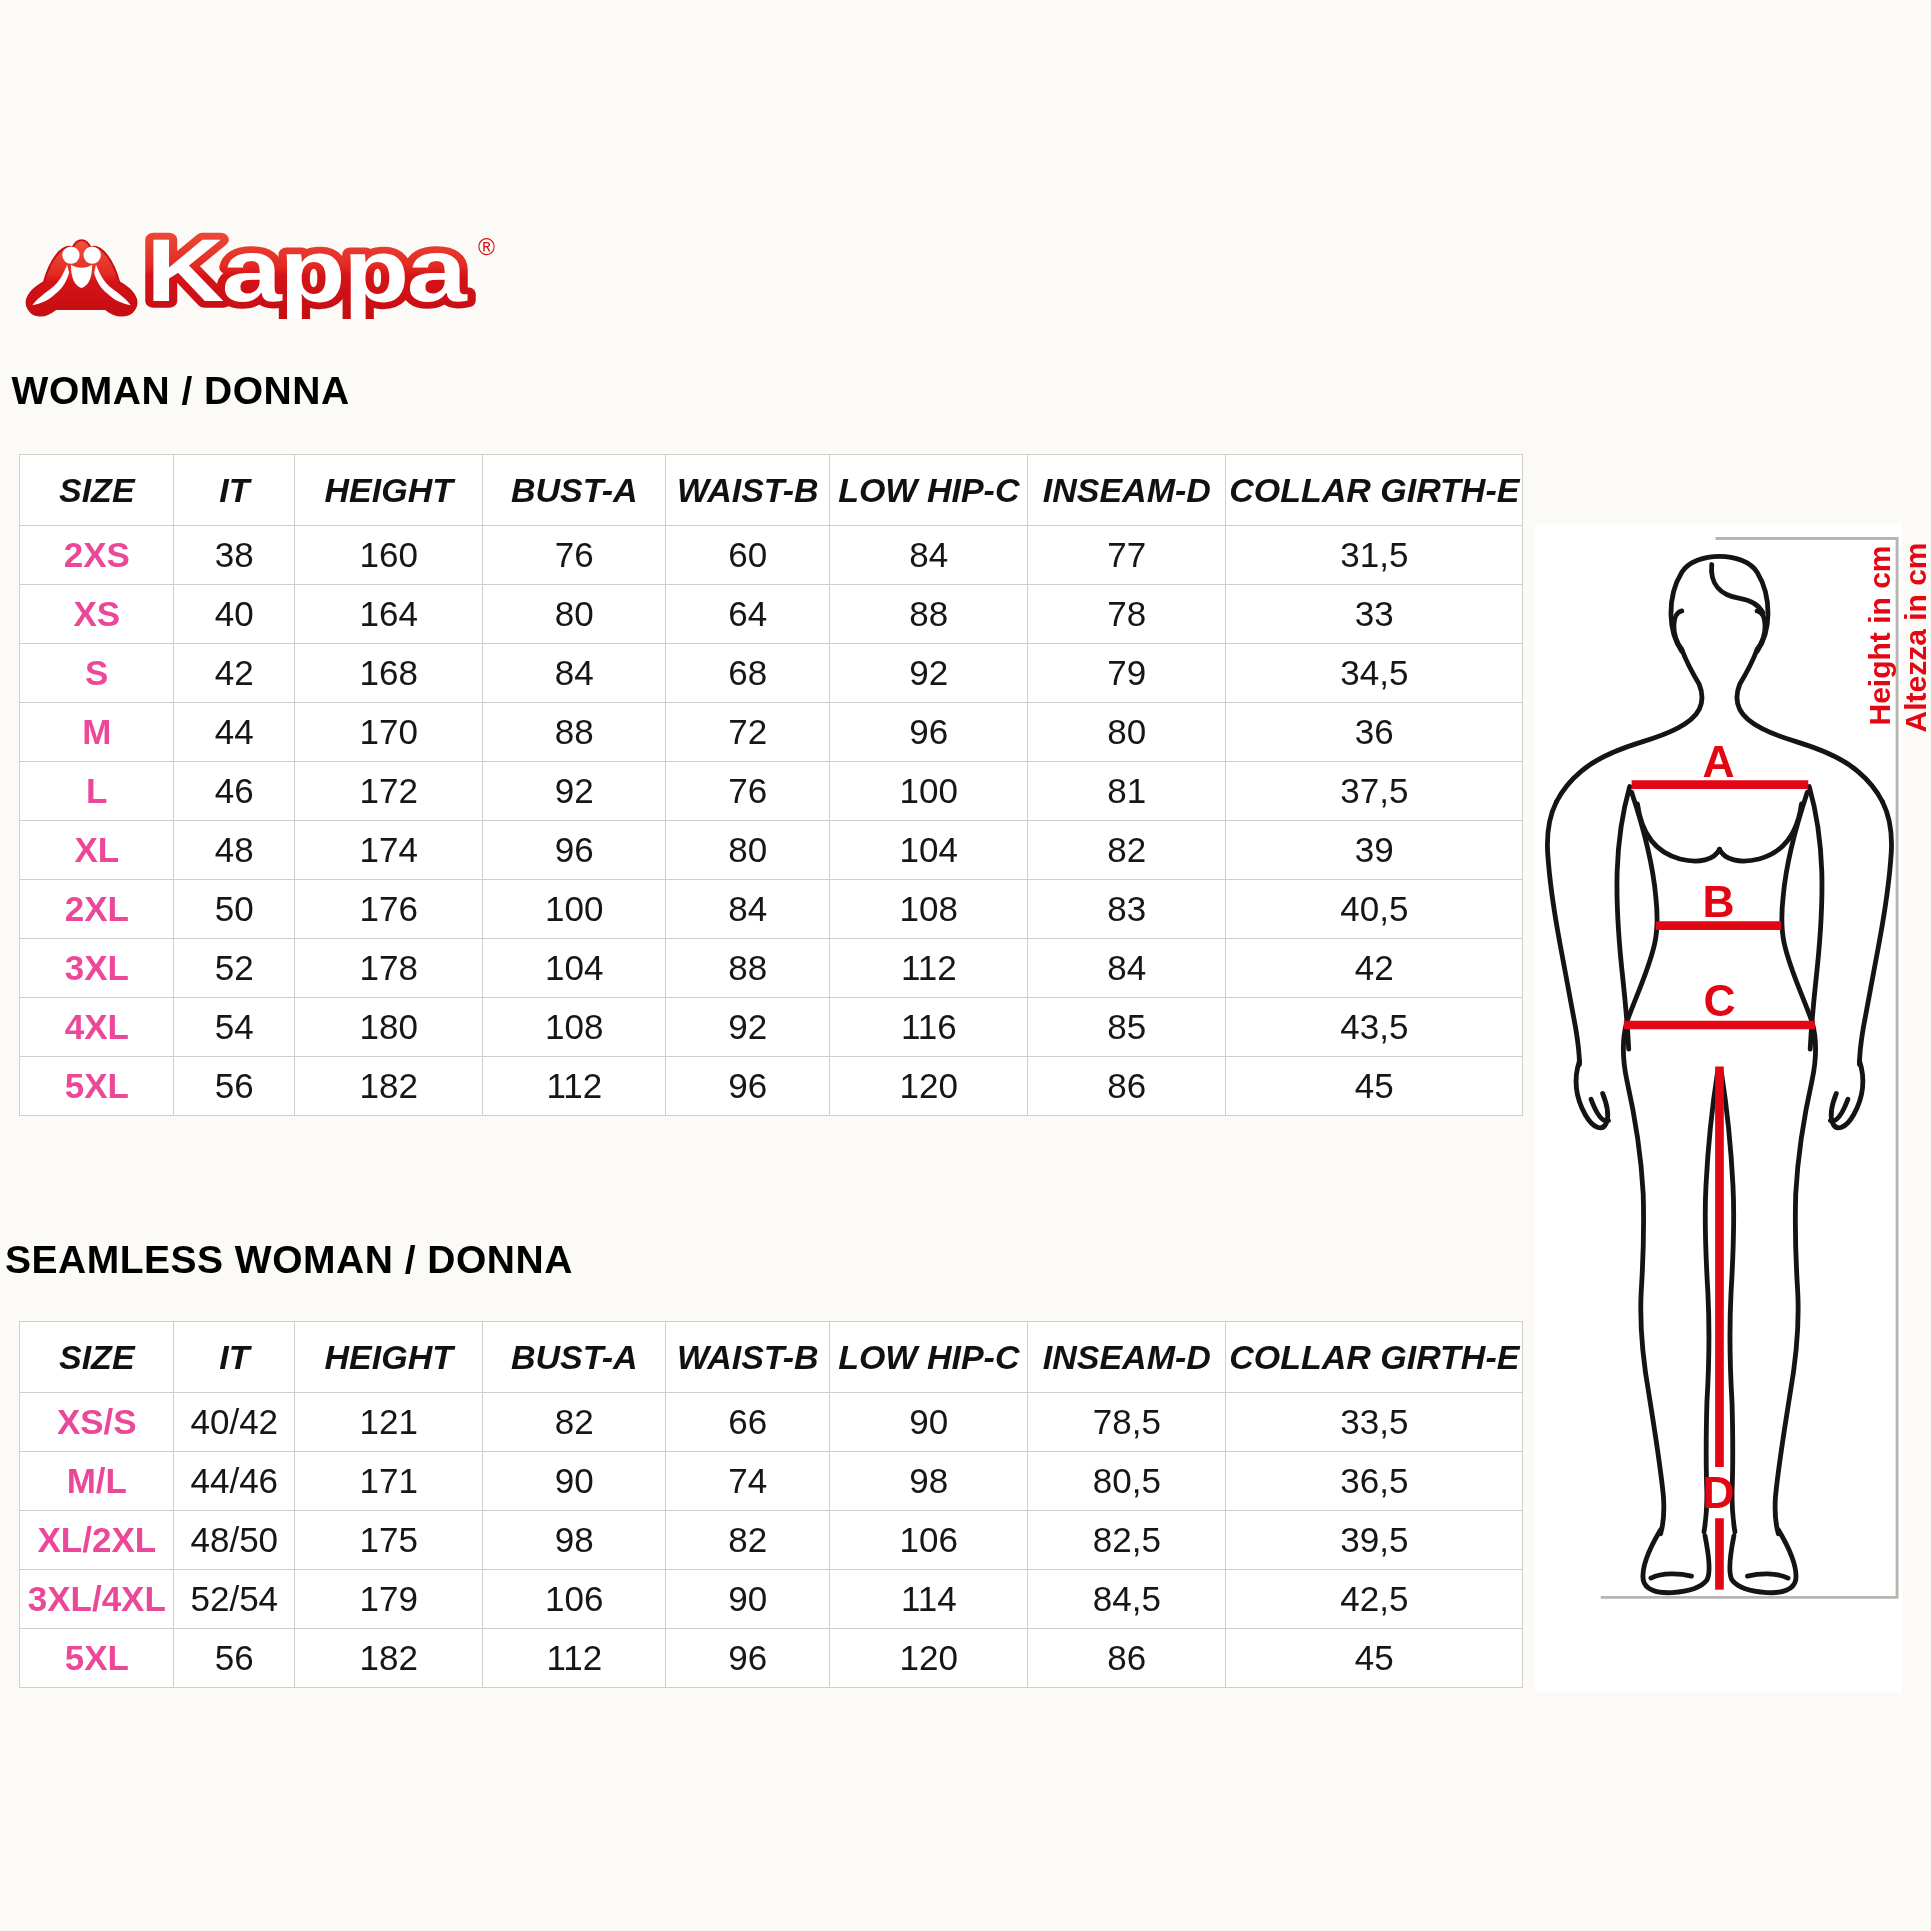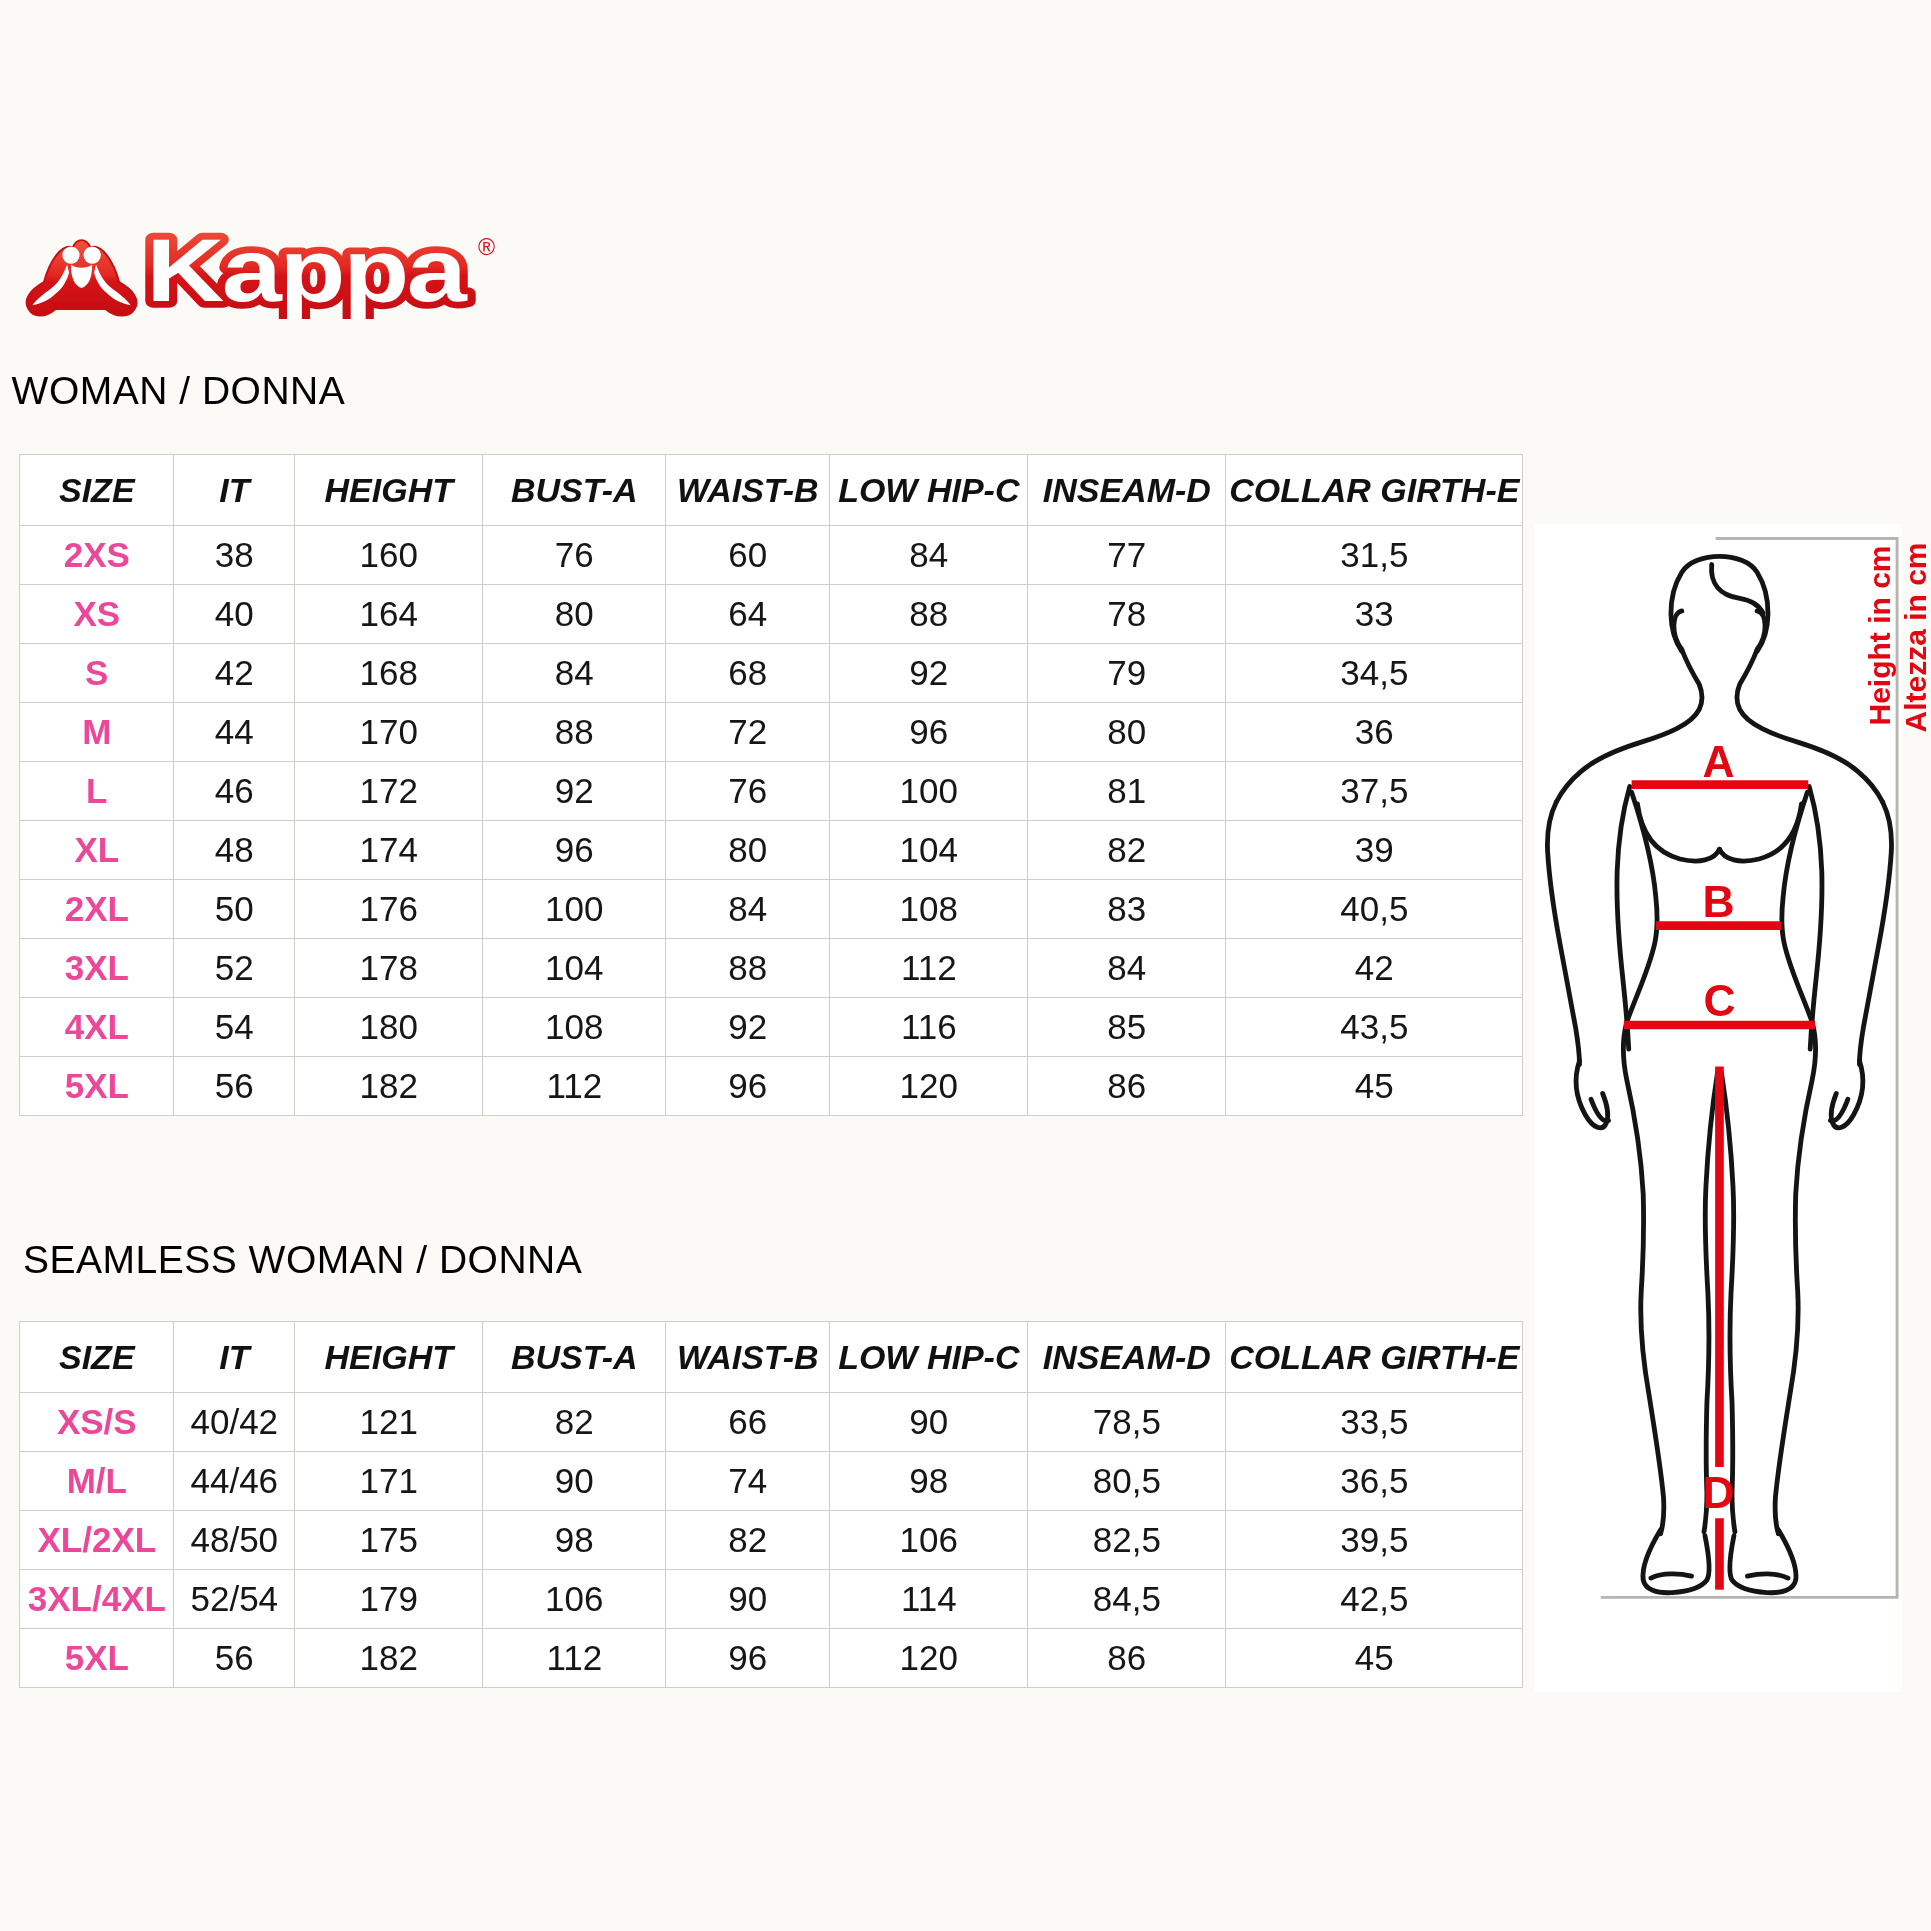--- a/index.html
+++ b/index.html
@@ -3,21 +3,21 @@
 <meta charset="utf-8">
 <style>
   html,body{margin:0;padding:0;}
   body{
     width:1931px;height:1931px;position:relative;overflow:hidden;
     background:#fbfaf7;color:#161616;
     font-family:"Liberation Sans","DejaVu Sans",sans-serif;
   }
   .abs{position:absolute;}
   .section-title{
-    font-size:39px;font-weight:normal;color:#000;letter-spacing:0.5px;white-space:nowrap;
+    font-size:39px;font-weight:bold;color:#000;letter-spacing:0.5px;white-space:nowrap;
   }
   table.size-table{
     border-collapse:collapse;table-layout:fixed;background:#fff;
   }
   table.size-table th,table.size-table td{
     border:1.9px solid #d0cecb;text-align:center;vertical-align:middle;
     padding:0;white-space:nowrap;overflow:hidden;
   }
   table.size-table th{height:70px;font-size:34px;font-weight:bold;color:#111;font-style:italic;}
   table.size-table td{height:58px;font-size:35px;font-weight:normal;color:#161616;}
@@ -180,21 +180,21 @@
       <td>182</td>
       <td>112</td>
       <td>96</td>
       <td>120</td>
       <td>86</td>
       <td>45</td>
     </tr>
   </tbody>
 </table>
 
-<div class="abs section-title" style="left:23px;top:1238px;">SEAMLESS WOMAN / DONNA</div>
+<div class="abs section-title" style="left:5px;top:1238px;">SEAMLESS WOMAN / DONNA</div>
 
 <table class="size-table abs" style="left:19.3px;top:1321px;width:1504px;">
   <colgroup>
     <col style="width:154px">
       <col style="width:121px">
       <col style="width:188px">
       <col style="width:183px">
     <col style="width:164px">
       <col style="width:198px">
       <col style="width:198px">

